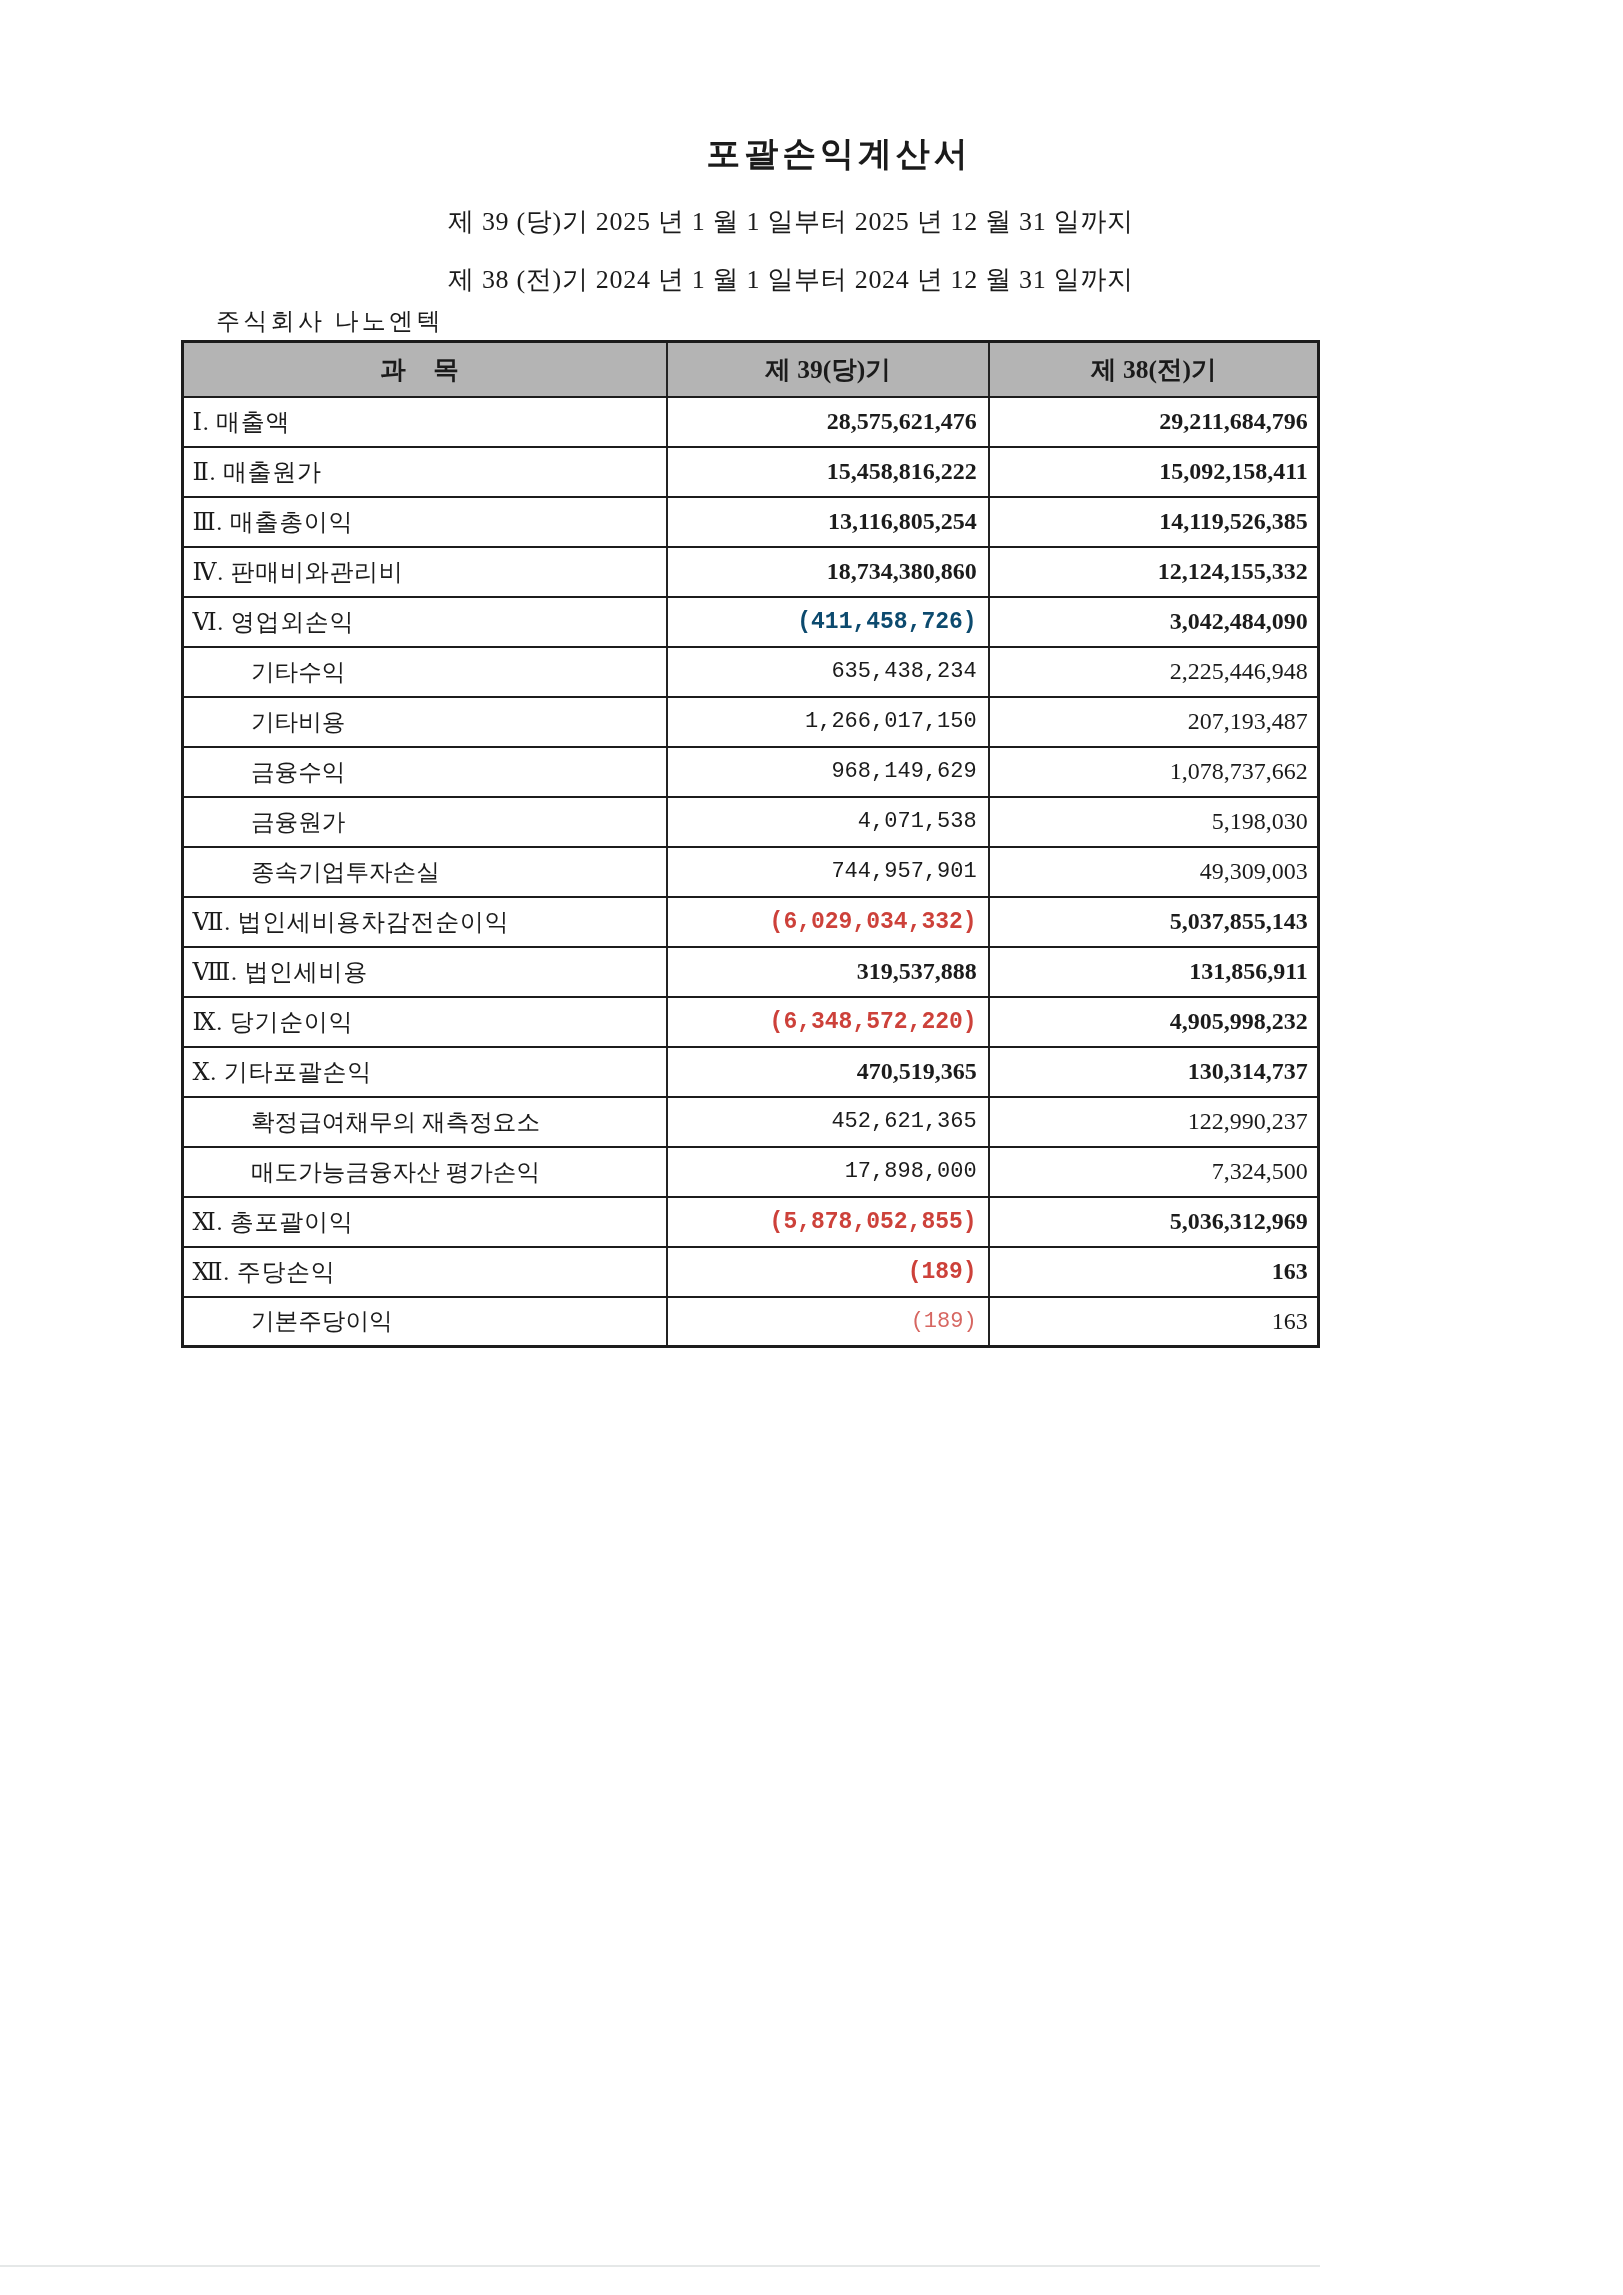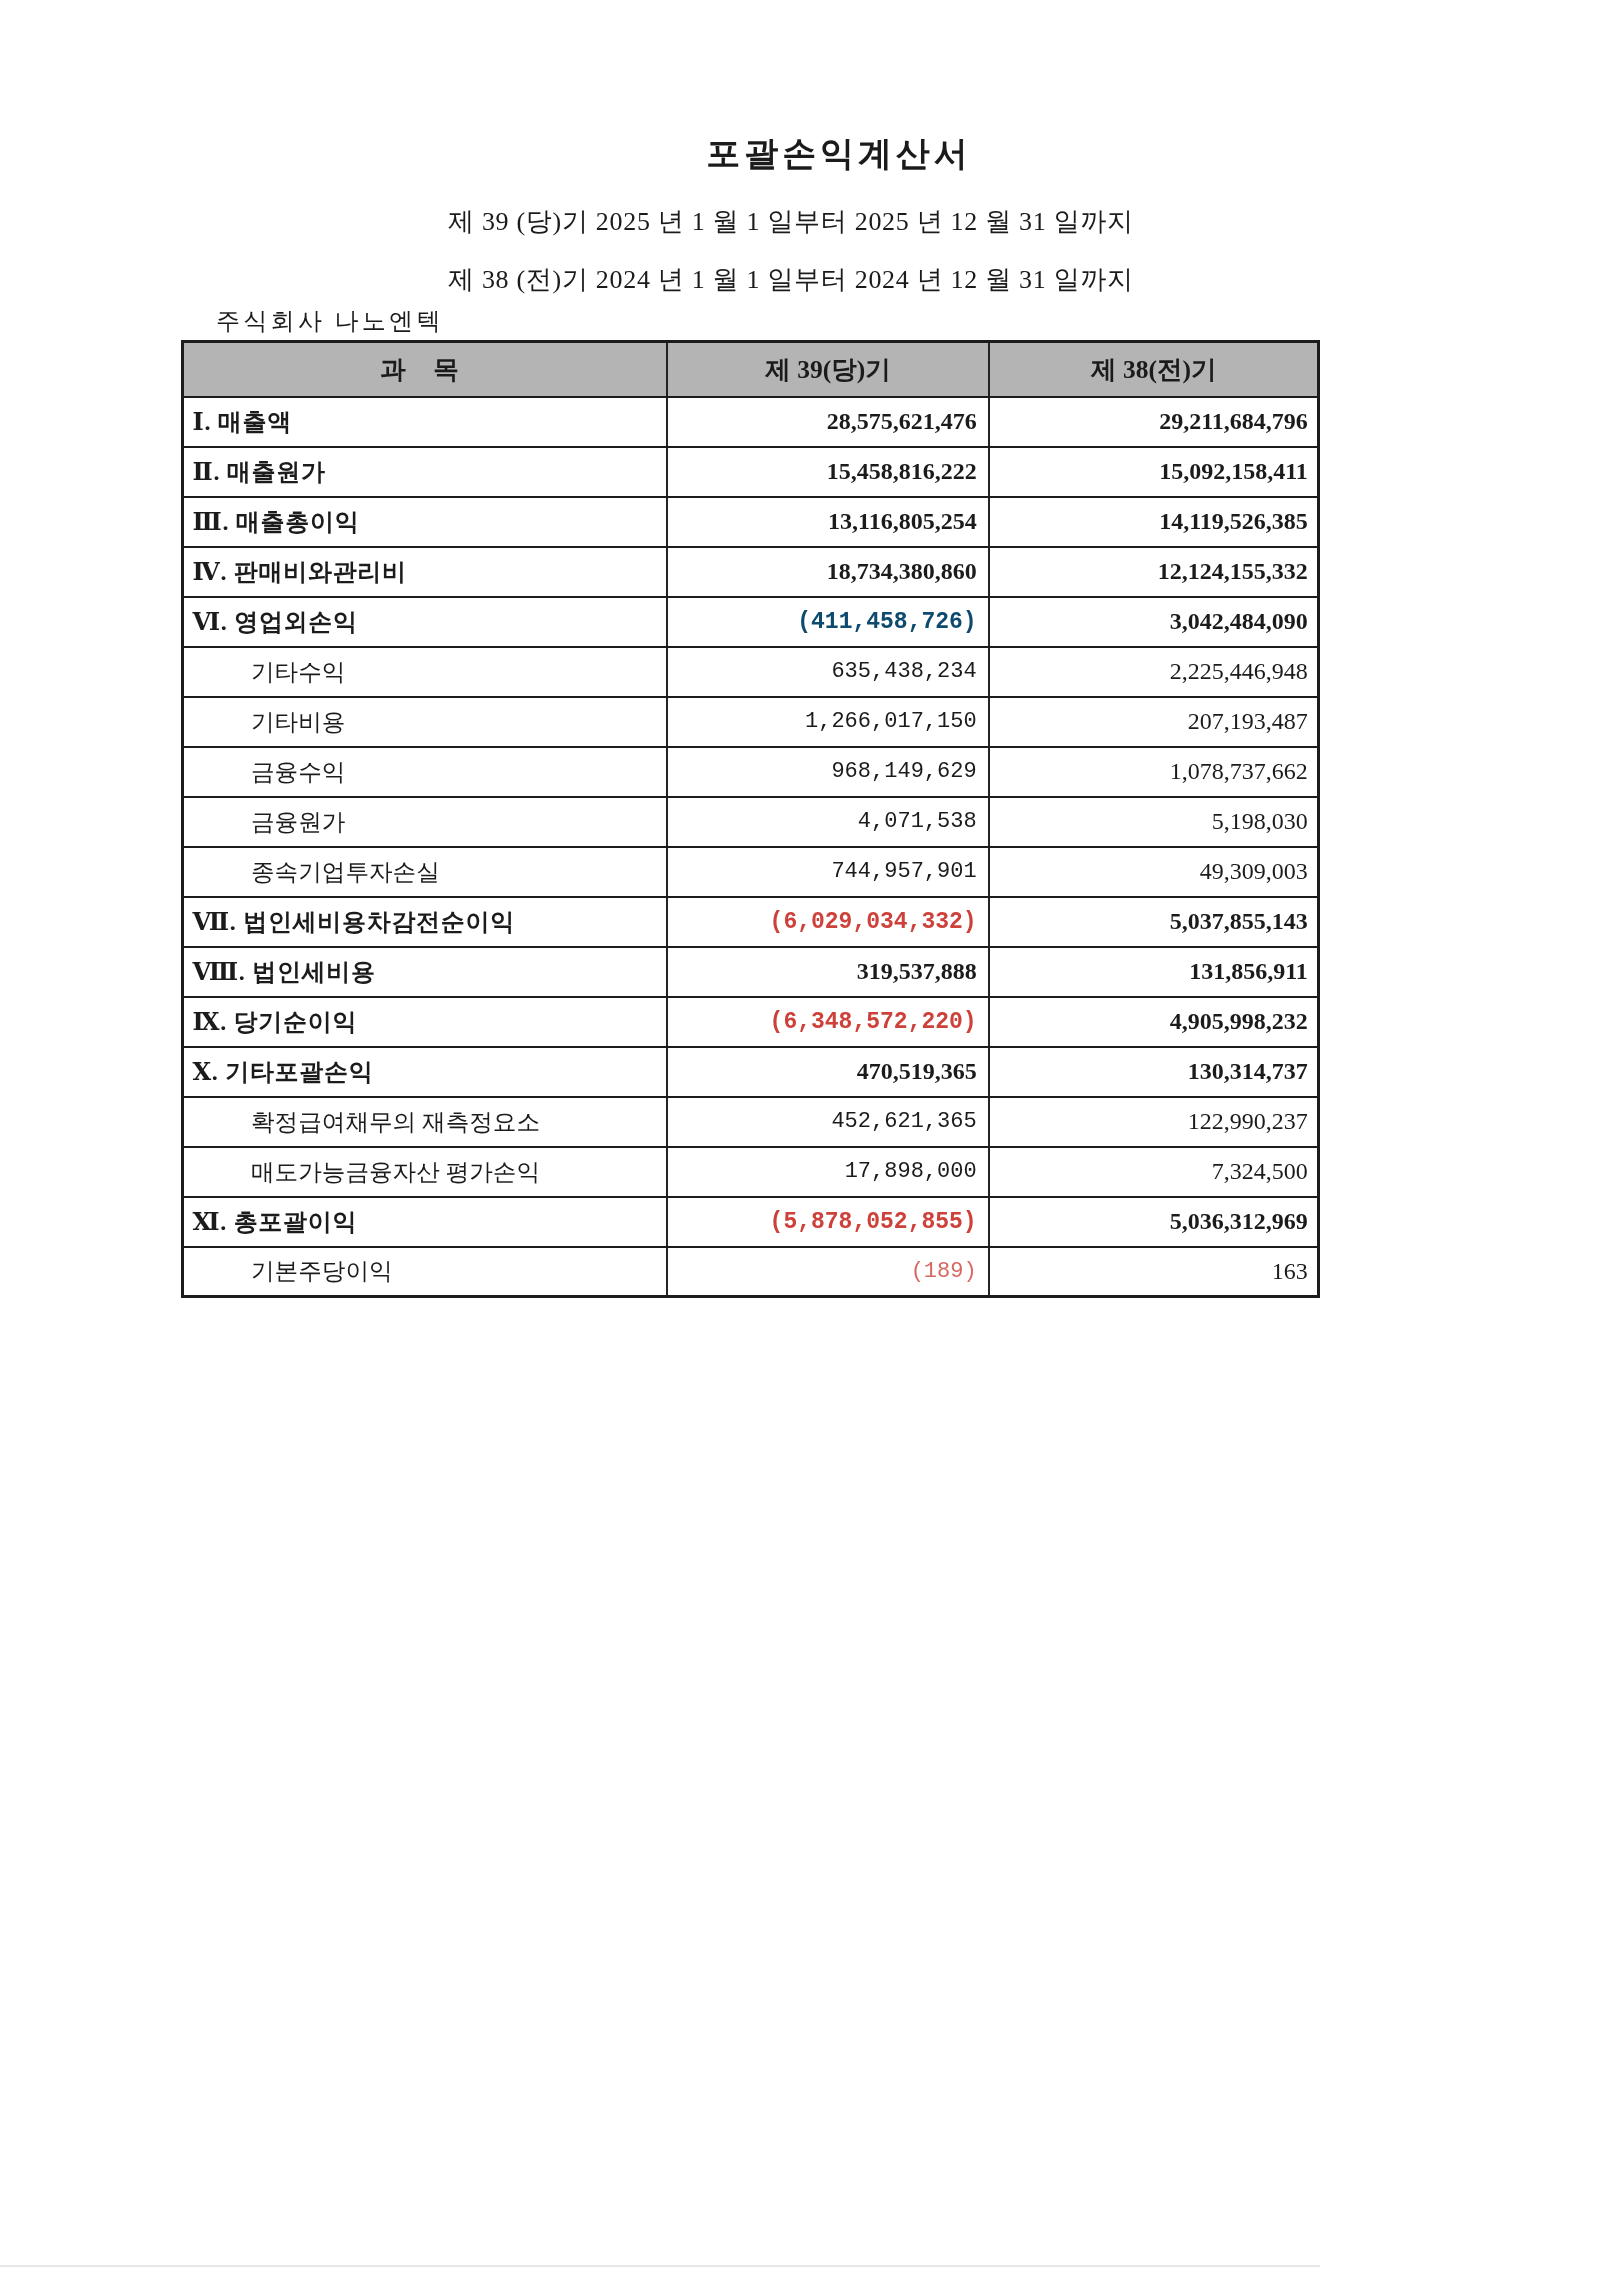--- a/index.html
+++ b/index.html
@@ -79,21 +79,21 @@
     text-align: center;
     vertical-align: middle;
   }
   .stmt thead th.h-account { letter-spacing: 10.5px; }
   .stmt tbody td {
     height: 50px;
     font-size: 24px;
     vertical-align: middle;
   }
   .stmt td.account { padding-left: 8.5px; }
-  .stmt tr.main td.account { font-weight: 700; letter-spacing: 0.7px; margin-left: 9px; }
+  .stmt tr.main td.account { font-weight: 400; letter-spacing: 0.7px; margin-left: 9px; }
   .stmt tr.indent td.account { padding-left: 67px; font-weight: 400; font-size: 23.6px; }
 
   .stmt td.num { text-align: right; }
   .stmt td.current  { padding-right: 11.8px; text-align: right; }
   .stmt td.previous { padding-right: 9.2px; }
   .stmt tr.main td.num { font-weight: 700; }
   .stmt tr.indent td.num { font-weight: 400; }
   .stmt tr.indent td.current {
     font-family: "Liberation Mono", "DejaVu Sans Mono", monospace;
     font-size: 22px;
@@ -222,20 +222,25 @@
         <tr class="indent">
     <td class="account">매도가능금융자산 평가손익</td>
     <td class="num current">17,898,000</td>
     <td class="num previous">7,324,500</td>
   </tr>
         <tr class="main">
     <td class="account">Ⅺ. 총포괄이익</td>
     <td class="num current red" style="color: rgb(205, 65, 58);">(5,878,052,855)</td>
     <td class="num previous">5,036,312,969</td>
   </tr>
+        <tr class="main">
+    <td class="account">Ⅻ. 주당손익</td>
+    <td class="num current red" style="color: rgb(205, 65, 58);">(189)</td>
+    <td class="num previous">163</td>
+  </tr>
         <tr class="indent">
     <td class="account">기본주당이익</td>
     <td class="num current red faded" style="color: rgb(205, 65, 58);">(189)</td>
     <td class="num previous">163</td>
   </tr>
       </tbody>
   </table>
 
   <div class="scan-line"></div>
 </div>

